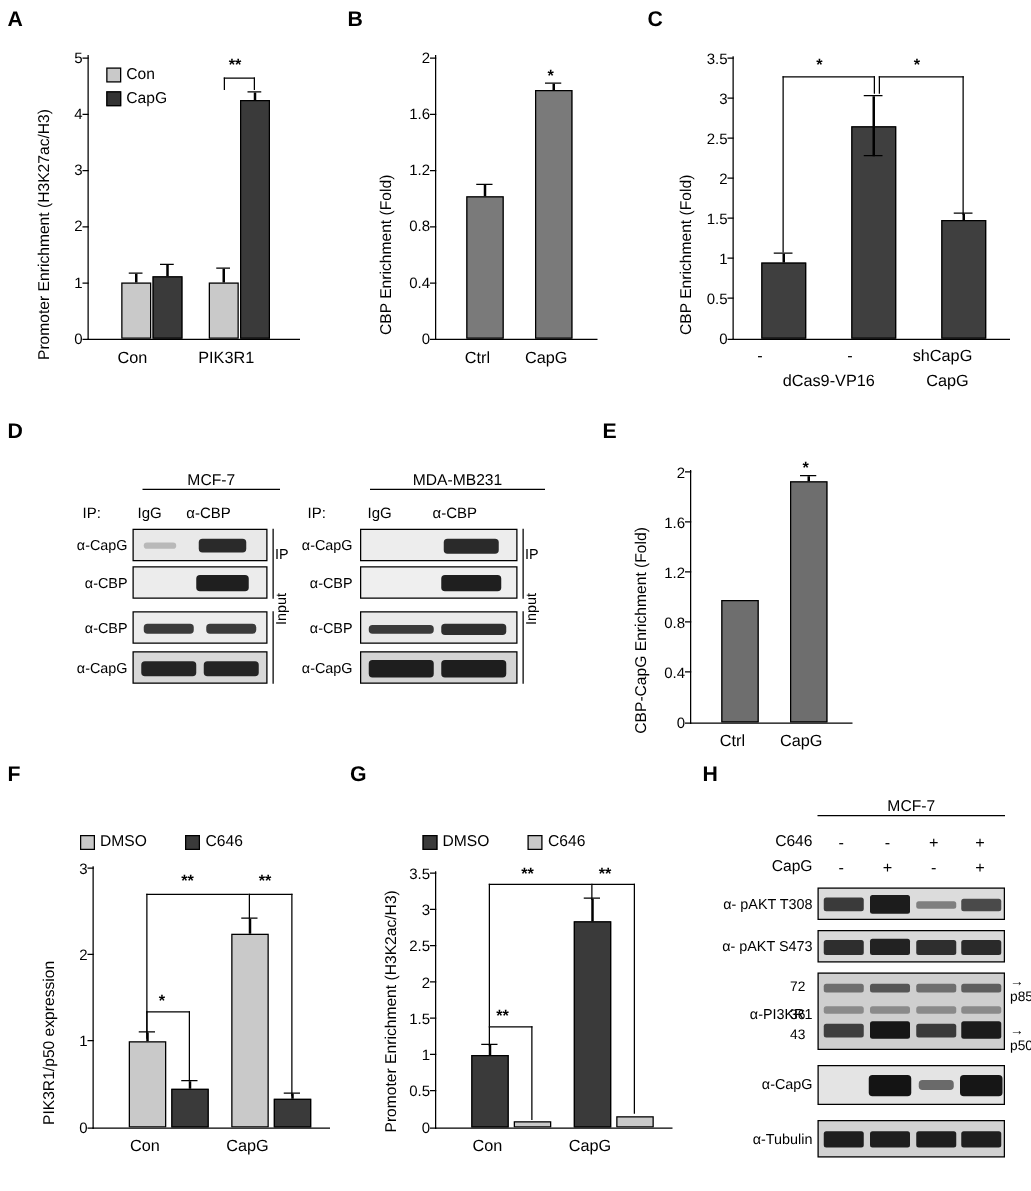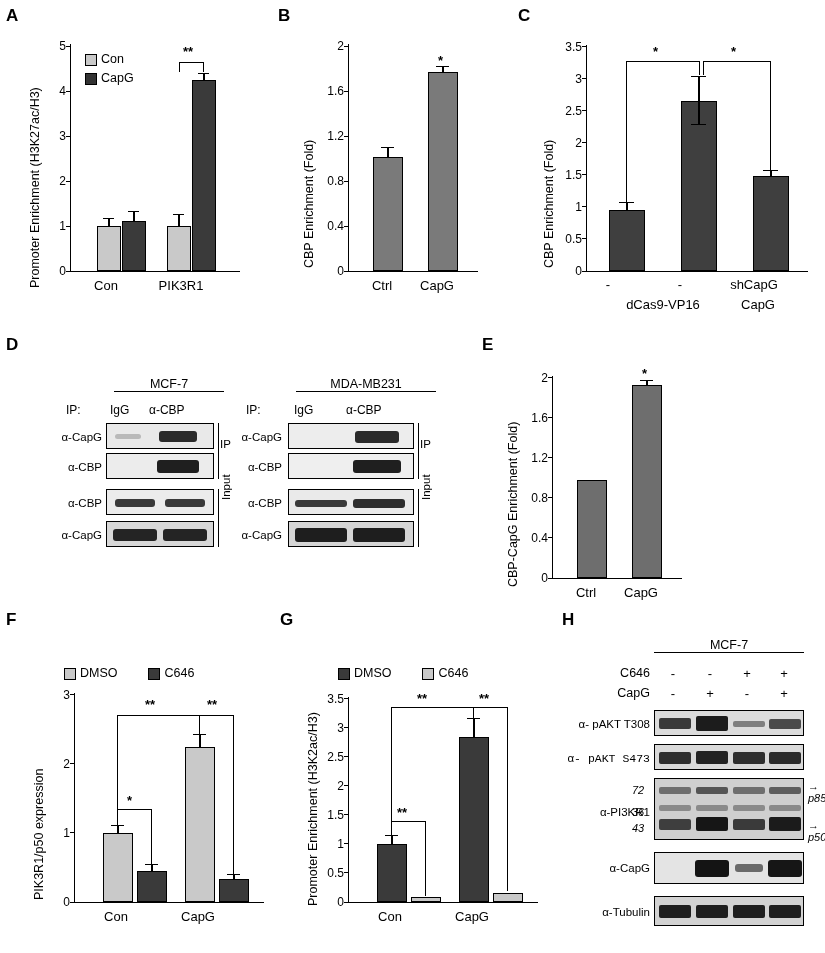--- a/index.html
+++ b/index.html
@@ -14,21 +14,21 @@
   .bar{position:absolute;bottom:0;box-sizing:border-box;}
   .err{position:absolute;width:1.4px;background:#000;}
   .errcap{position:absolute;height:1.4px;background:#000;}
   .tickmark{position:absolute;width:5px;height:1.4px;background:#000;left:-5px;}
   .legendbox{position:absolute;font-size:12.5px;}
   .lgswatch{display:inline-block;width:10px;height:10px;vertical-align:middle;margin-right:4px;border:1px solid #000;}
   .sig{position:absolute;font-size:13px;font-weight:bold;}
   .sigline{position:absolute;background:#000;}
   .blotbox{position:absolute;border:1.3px solid #000;background:#efefef;box-sizing:border-box;overflow:hidden;}
   .blotlabel{position:absolute;font-size:11.5px;text-align:right;font-family:"Liberation Sans",sans-serif;}
-  .small{font-size:11px;font-style:italic;}
+  .small{font-size:11px;}
   .underline{border-bottom:1.3px solid #000;}
 </style>
 </head>
 <body>
 
 <div class="panel" style="left:6px;top:6px;width:250px;height:310px;">
   <div class="plabel" style="position:absolute;left:0;top:0;">A</div>
 
   <div class="axis-title rot" style="position:absolute;left:22px;top:282px;">Promoter Enrichment (H3K27ac/H3)</div>
 
@@ -387,21 +387,21 @@
   <div style="position:absolute;left:207px;top:76px;font-size:13px;width:30px;text-align:center;">+</div>
 
   <div class="blotlabel" style="left:0px;top:108px;width:88px;">α- pAKT T308</div>
   <div class="blotbox" style="left:92px;top:100px;width:150px;height:26px;background:#dcdcdc;">
     <div style="position:absolute;left:4px;top:7px;width:32px;height:11px;background:#3a3a3a;border-radius:2px;"></div>
     <div style="position:absolute;left:41px;top:5px;width:32px;height:15px;background:#1c1c1c;border-radius:2px;"></div>
     <div style="position:absolute;left:78px;top:10px;width:32px;height:6px;background:#7f7f7f;border-radius:2px;"></div>
     <div style="position:absolute;left:114px;top:8px;width:32px;height:10px;background:#4a4a4a;border-radius:2px;"></div>
   </div>
 
-  <div class="blotlabel" style="left:0px;top:142px;width:88px;font-family:Liberation Mono, monospace;">α- pAKT S473</div>
+  <div class="blotlabel" style="left:0px;top:142px;width:88px;">α- pAKT S473</div>
   <div class="blotbox" style="left:92px;top:134px;width:150px;height:26px;background:#d9d9d9;">
     <div style="position:absolute;left:4px;top:7px;width:32px;height:12px;background:#2e2e2e;border-radius:2px;"></div>
     <div style="position:absolute;left:41px;top:6px;width:32px;height:13px;background:#222;border-radius:2px;"></div>
     <div style="position:absolute;left:78px;top:7px;width:32px;height:12px;background:#2e2e2e;border-radius:2px;"></div>
     <div style="position:absolute;left:114px;top:7px;width:32px;height:12px;background:#2a2a2a;border-radius:2px;"></div>
   </div>
 
   <div class="blotlabel" style="left:0px;top:196px;width:88px;">α-PI3KR1</div>
   <div class="blotbox" style="left:92px;top:168px;width:150px;height:62px;background:#cfcfcf;">
     <div style="position:absolute;left:4px;top:8px;width:32px;height:7px;background:#6e6e6e;border-radius:2px;"></div>

